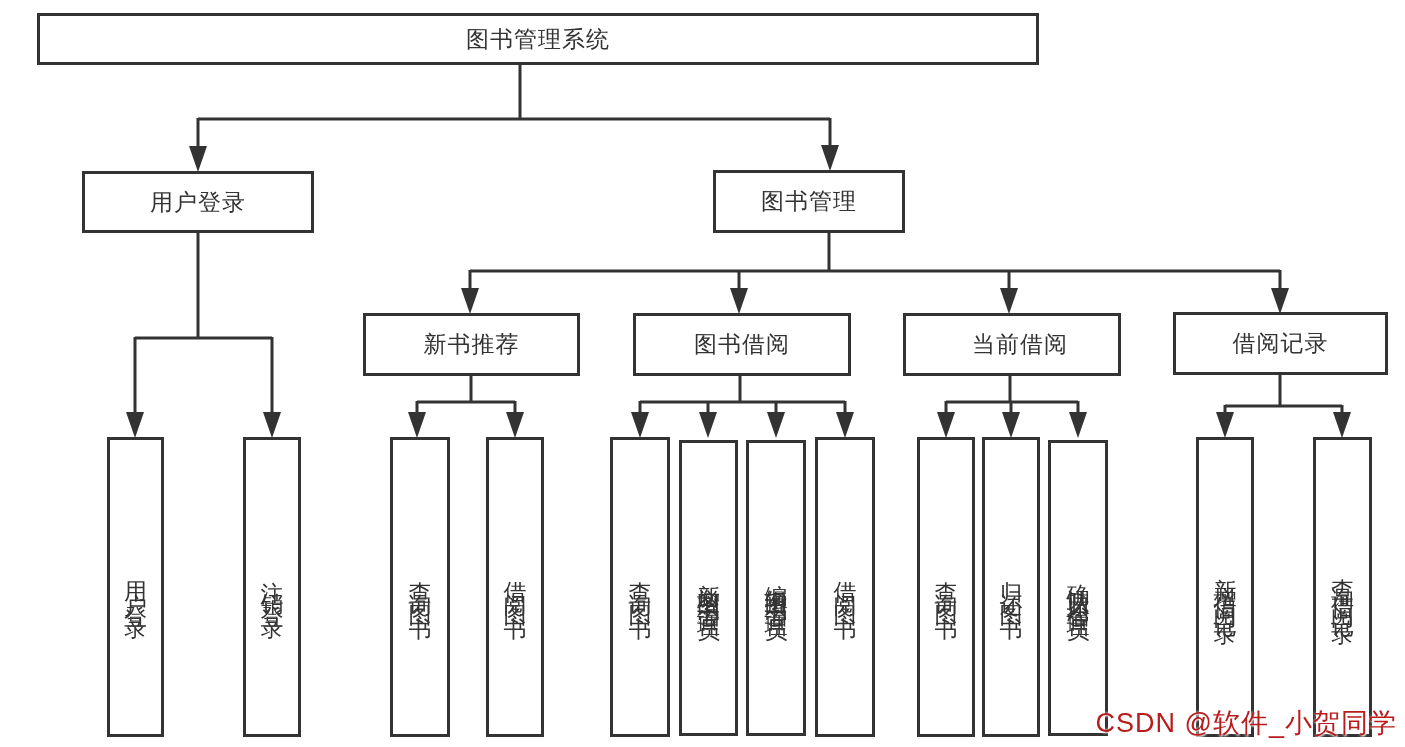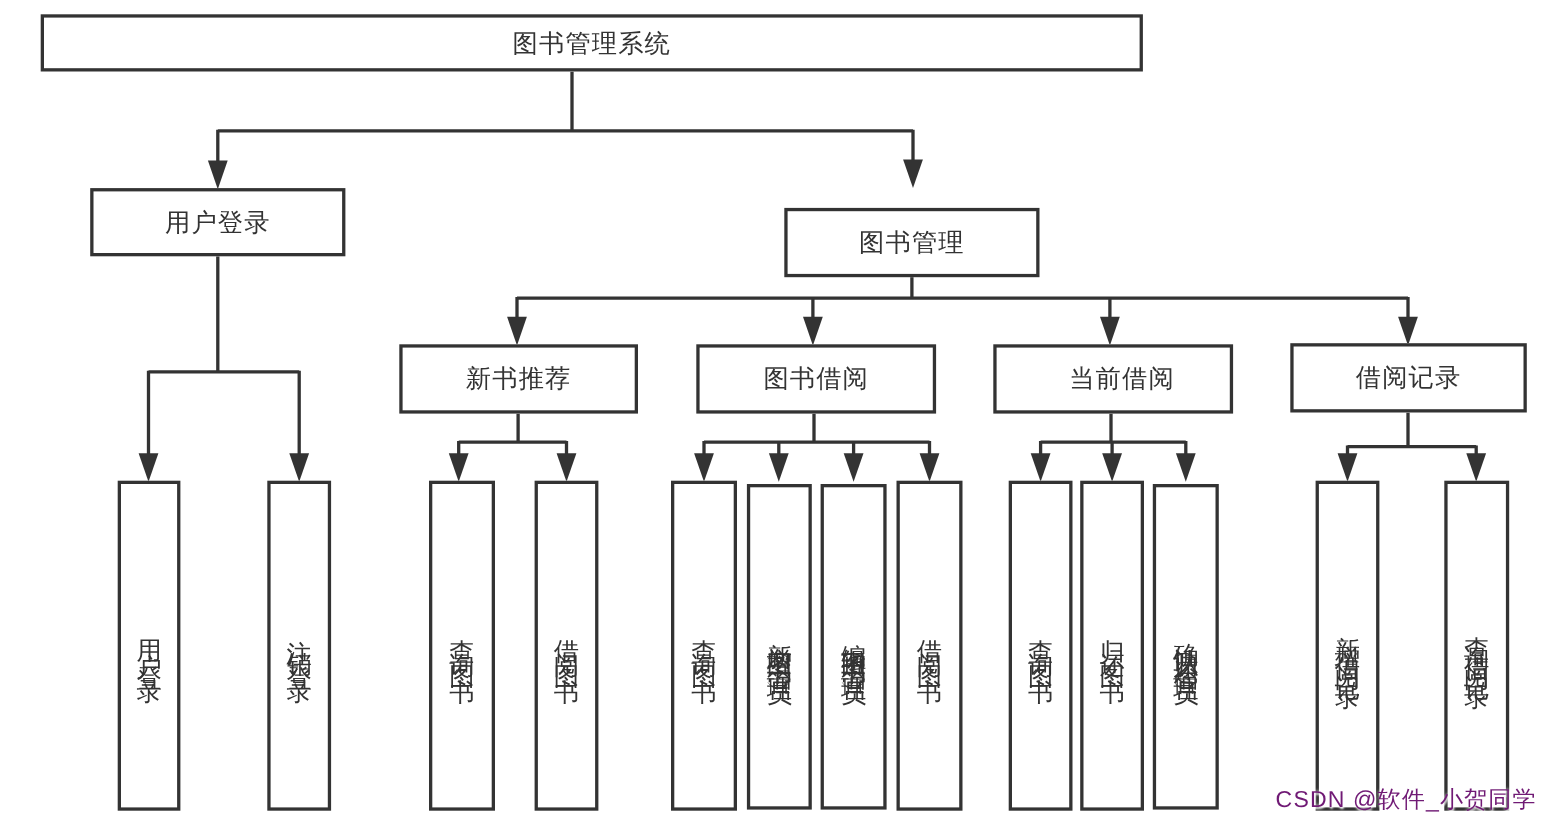--- a/index.html
+++ b/index.html
@@ -55,22 +55,22 @@
     line-height: 1;
     white-space: nowrap;
   }
   .leaf.mid span { letter-spacing: 9px; }
   .leaf.long span { letter-spacing: 5px; }
   .leaf.offset { top: 440px; height: 296px; }
   .watermark {
     position: absolute;
     right: 8px;
     bottom: 6px;
-    font-size: 21px;
-    color: #701a75;
+    font-size: 27px;
+    color: #b91c1c;
     z-index: 3;
     letter-spacing: 1px;
     text-shadow: 0 0 3px #ffffff, 1px 1px 2px #ffffff;
   }
 </style>
 </head>
 <body>
 
 <div class="canvas">
 
@@ -117,21 +117,21 @@
     </g>
   </svg>
 
   <div class="node" style="left:21px; top:13px; width:1002px; height:52px;margin-left:16px;">
     <span>图书管理系统</span>
   </div>
 
   <div class="node" style="left:82px; top:171px; width:232px; height:62px;">
     <span>用户登录</span>
   </div>
-  <div class="node" style="left:713px; top:170px; width:232px; height:63px;margin-top:19px;">
+  <div class="node" style="left:713px; top:170px; width:192px; height:63px;">
     <span>图书管理</span>
   </div>
 
   <div class="node" style="left:363px; top:313px; width:217px; height:63px;">
     <span>新书推荐</span>
   </div>
   <div class="node" style="left:633px; top:313px; width:218px; height:63px;">
     <span>图书借阅</span>
   </div>
   <div class="node" style="left:903px; top:313px; width:218px; height:63px;padding-left:16px;">

